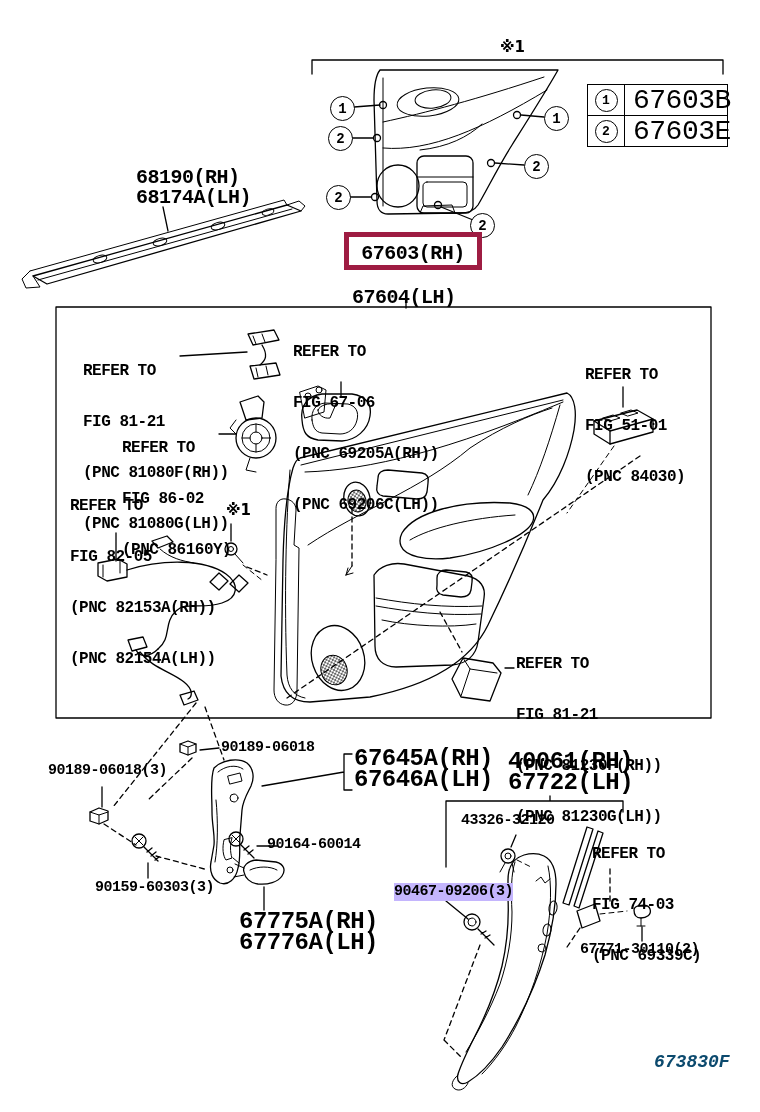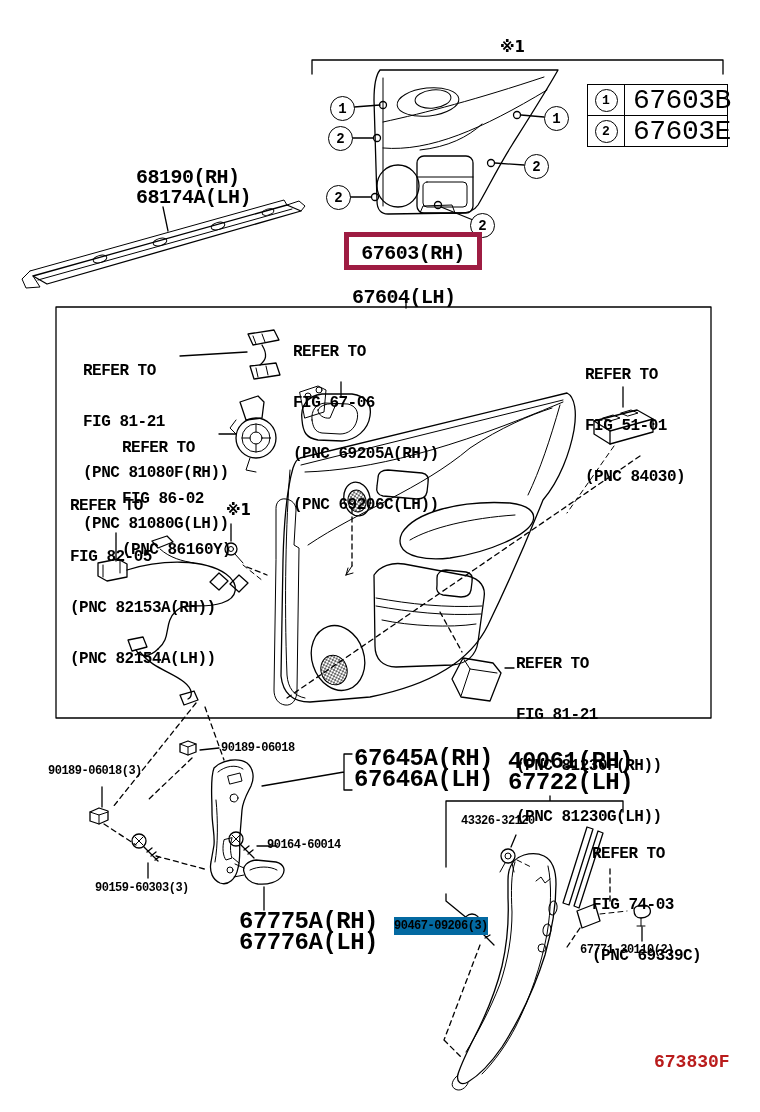--- a/index.html
+++ b/index.html
@@ -6,21 +6,21 @@
   .stage{position:relative;width:760px;height:1112px;background:#fff;overflow:hidden;
          font-family:"Liberation Mono","DejaVu Sans Mono",monospace;color:#000}
   svg.art{position:absolute;left:0;top:0}
   .ln{fill:none;stroke:#000;stroke-width:1.3;stroke-linecap:round;stroke-linejoin:round}
   .thin{stroke-width:1}
   .dash{stroke-dasharray:5 4}
   .hx{fill:url(#hx);stroke:#000;stroke-width:1}
   .lbl{position:absolute;font-weight:bold;white-space:pre;letter-spacing:-0.5px}
   .f20{font-size:20px;line-height:21px}
   .f19{font-size:24px;line-height:20px}
-  .f17{font-size:12px;line-height:18px}
+  .f17{font-size:15px;line-height:18px}
   .ref{position:absolute;font-weight:bold;font-size:16px;line-height:17px;white-space:pre;letter-spacing:-0.5px}
   .mark{position:absolute;font-family:"DejaVu Sans",sans-serif;font-weight:bold;font-size:15px}
   .callout{position:absolute;width:23px;height:23px;border:1.6px solid #000;border-radius:50%;background:#fff;
            display:flex;align-items:center;justify-content:center;font-weight:bold;font-size:14px}
   .legend{position:absolute;left:587px;top:84px;border:1.8px solid #000;background:#fff}
   .legrow{display:flex;align-items:center;height:30px}
   .legrow + .legrow{border-top:1.8px solid #000}
   .legnum{width:36px;height:100%;display:flex;justify-content:center;align-items:center;border-right:1.8px solid #000}
   .legcirc{width:21px;height:21px;border:1.5px solid #000;border-radius:50%;display:flex;align-items:center;justify-content:center;font-size:13px;font-weight:bold}
   .legpart{width:94px;padding-left:8px;font-size:28px;font-weight:normal;letter-spacing:-0.5px}
@@ -319,18 +319,18 @@
   <div class="lbl f19" style="left:354px;top:749px">67645A(RH)</div>
   <div class="lbl f19" style="left:354px;top:770px">67646A(LH)</div>
   <div class="lbl f17" style="left:267px;top:836px">90164-60014</div>
   <div class="lbl f17" style="left:95px;top:879px">90159-60303(3)</div>
   <div class="lbl f19" style="left:239px;top:912px">67775A(RH)</div>
   <div class="lbl f19" style="left:239px;top:933px">67776A(LH)</div>
 
   <div class="lbl f19" style="left:508px;top:752px">40061(RH)</div>
   <div class="lbl f19" style="left:508px;top:773px">67722(LH)</div>
   <div class="lbl f17" style="left:461px;top:812px">43326-32120</div>
-  <div class="lbl f17" style="left:394px;top:917px;background:#0369a1">90467-09206(3)</div>
+  <div class="lbl f17" style="left:394px;top:883px;background:#c4b5fd">90467-09206(3)</div>
   <div class="lbl f17" style="left:580px;top:941px">67771-30110(2)</div>
 
-  <div class="figcode" style="left: 654px; top: 1052px; color: #b91c1c;">673830F</div>
+  <div class="figcode" style="left: 654px; top: 1052px; color: #0c4a6e; font-style: italic;">673830F</div>
 
 </div>
 
 </body></html>

